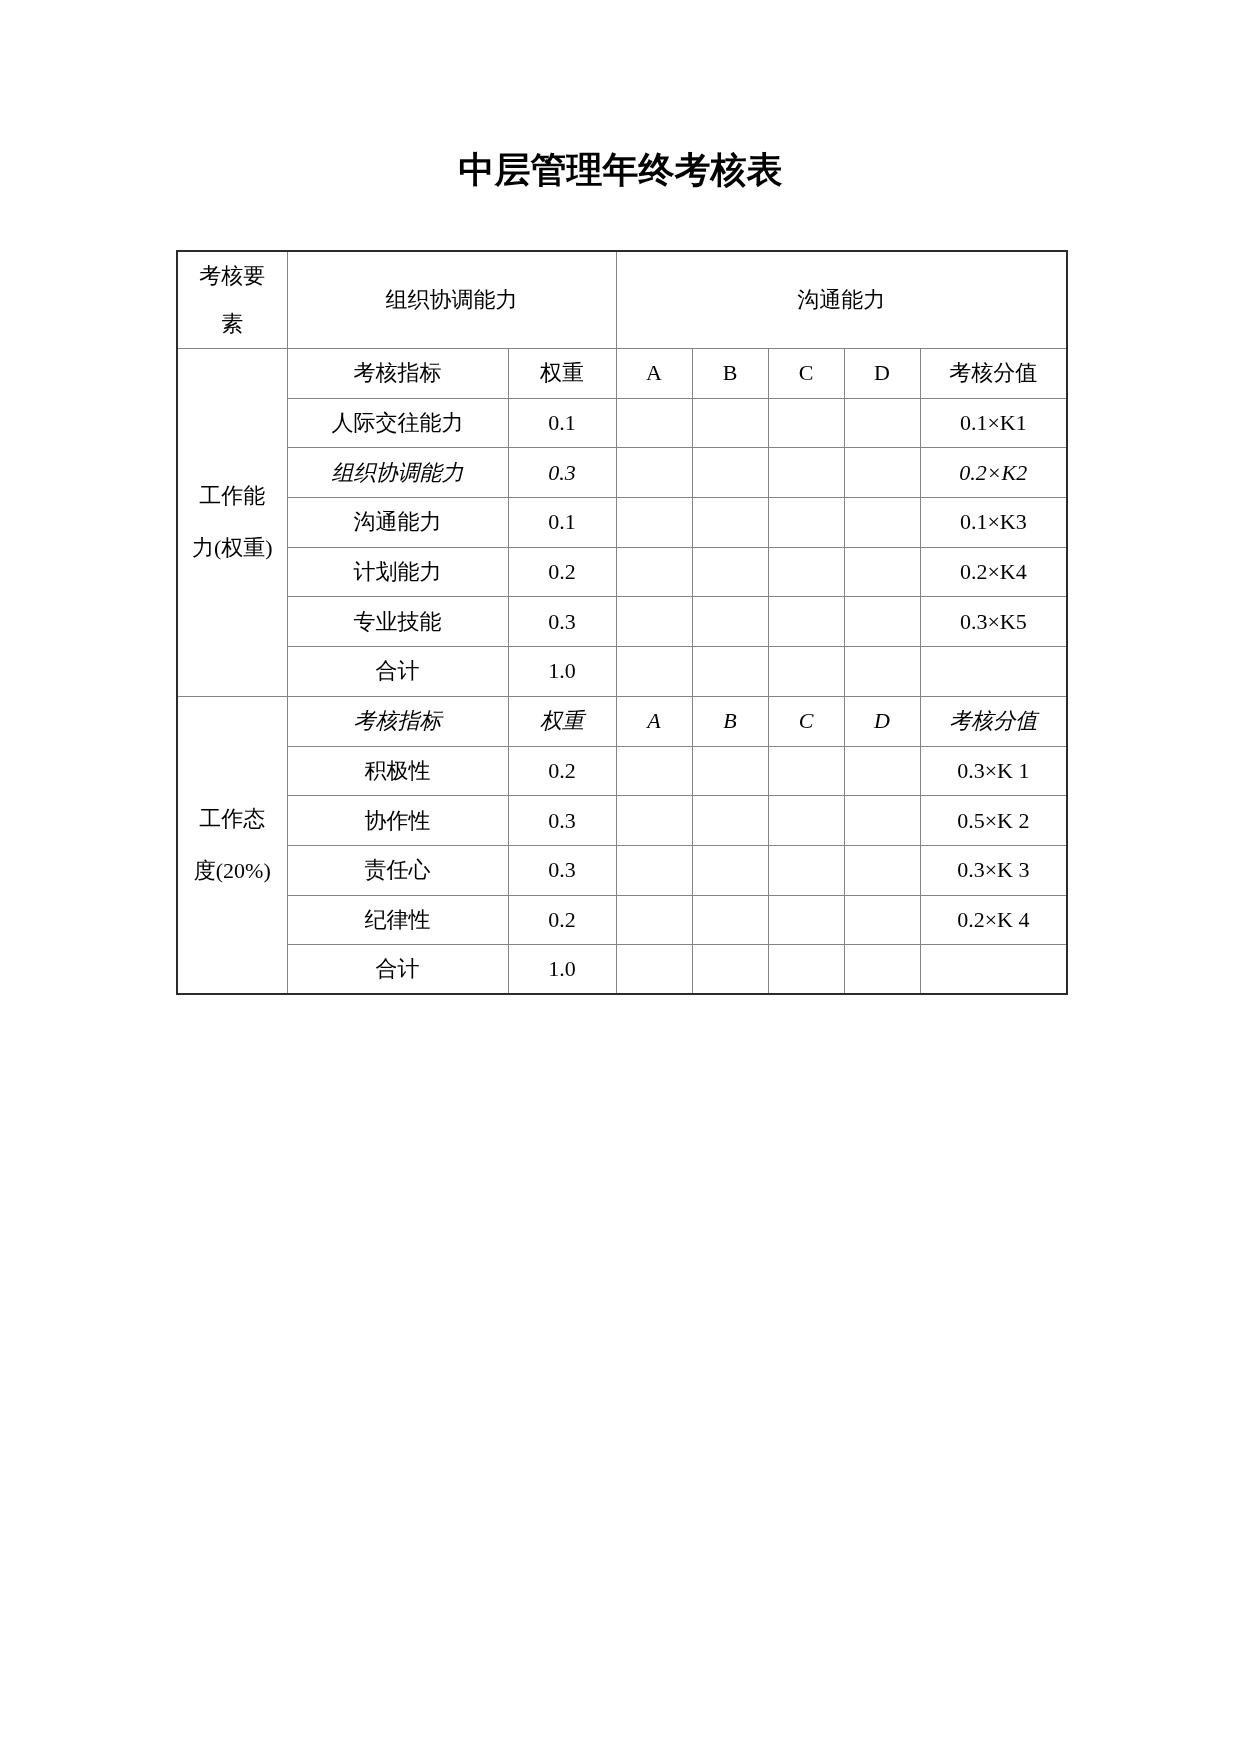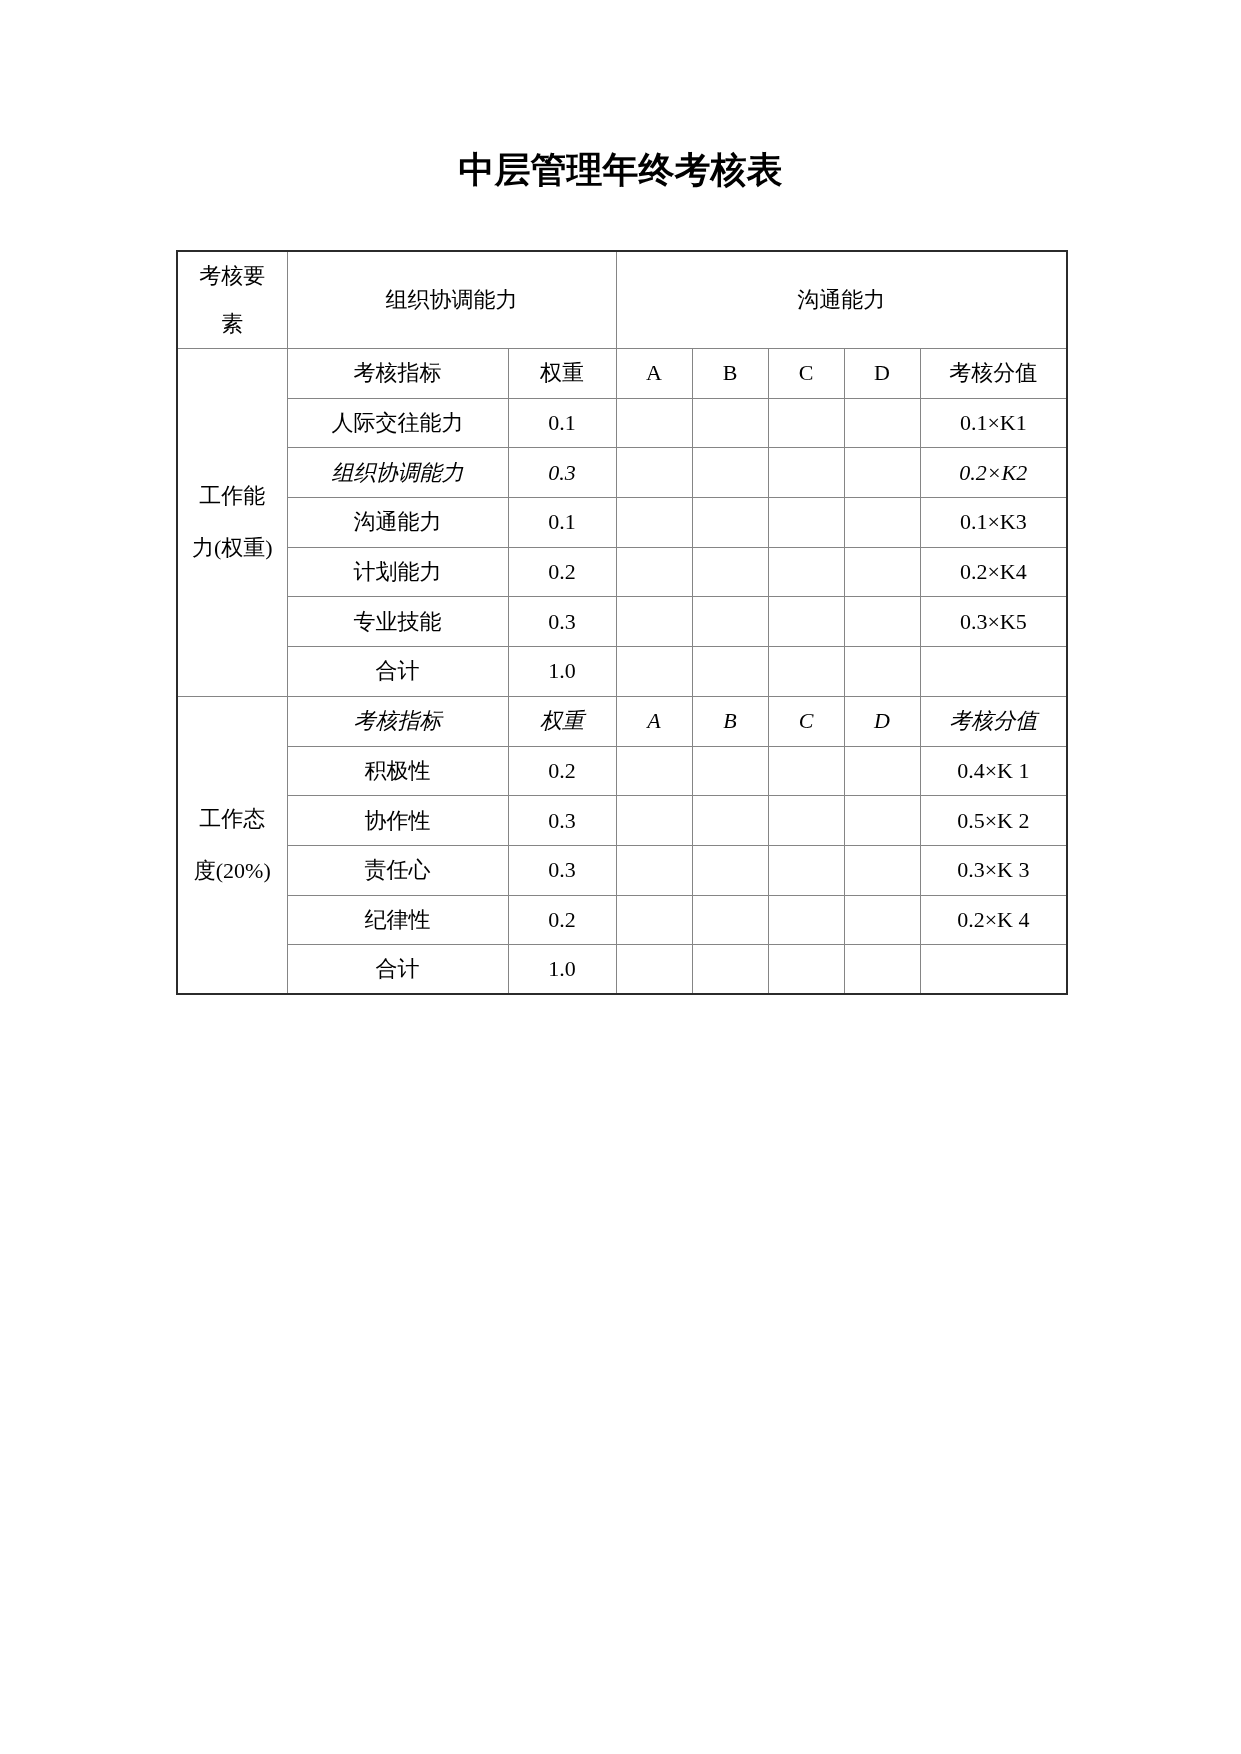--- a/index.html
+++ b/index.html
@@ -150,21 +150,21 @@
       <td class="tb">D</td>
       <td class="tb">考核分值</td>
     </tr>
     <tr class="r">
       <td>积极性</td>
       <td>0.2</td>
       <td></td>
       <td></td>
       <td></td>
       <td></td>
-      <td>0.4×K 1</td>
+      <td>0.3×K 1</td>
     </tr>
     <tr class="r">
       <td>协作性</td>
       <td>0.3</td>
       <td></td>
       <td></td>
       <td></td>
       <td></td>
       <td>0.5×K 2</td>
     </tr>

